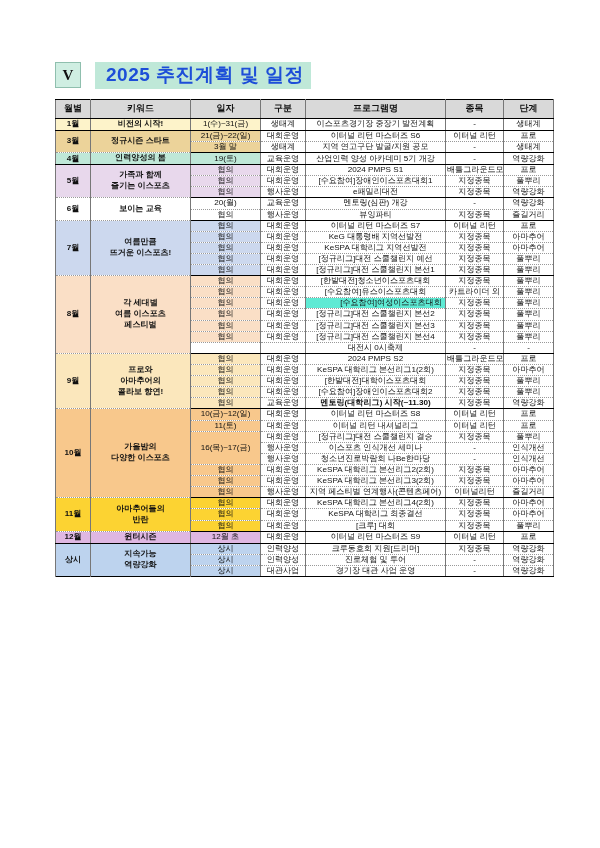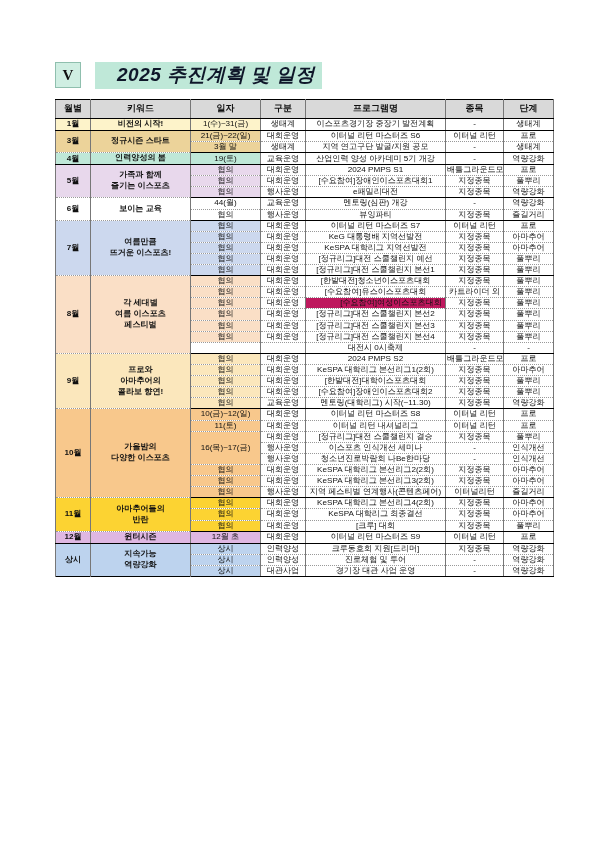--- a/index.html
+++ b/index.html
@@ -29,24 +29,23 @@
     display: flex; align-items: center; justify-content: center;
     font-family: "Liberation Serif", "DejaVu Serif", serif;
     font-size: 15px; font-weight: bold; color: #111;
     margin-right: 14px;
   }
   .title-text {
     background: #bfe8d8;
     font-size: 19px;
     font-weight: bold;
     letter-spacing: 0.5px;
-    color: #0f172a;
-    padding: 2px 7px 3px 22px;
+    color: #1d4ed8;
+    padding: 2px 7px 3px 11px;
     line-height: 1.15;
-    font-style: italic;
   }
   .title-note {
     font-size: 8.5px;
     color: #222;
     margin-left: 8px;
     white-space: nowrap;
     align-self: center;
     padding-top: 6px;
   }
   table.sched {
@@ -176,21 +175,21 @@
           <td style="background: rgb(255, 255, 255);">행사운영</td>
           <td style="background: rgb(255, 255, 255);">e패밀리대전</td>
           <td style="background: rgb(255, 255, 255);">지정종목</td>
           <td class="stage" style="background: rgb(255, 255, 255);">역량강화</td>
         </tr>
         <tr>
           <td class="month" rowspan="2" style="background: rgb(255, 255, 255);">6월</td>
           <td class="keyword" rowspan="2" style="background: rgb(255, 255, 255);">
             <div class="kw-wrap">보이는 교육</div>
           </td>
-          <td style="background: rgb(255, 255, 255);">44(월)</td>
+          <td style="background: rgb(255, 255, 255);">20(월)</td>
           <td style="background: rgb(255, 255, 255);">교육운영</td>
           <td style="background: rgb(255, 255, 255);">멘토링(심판) 개강</td>
           <td style="background: rgb(255, 255, 255);">-</td>
           <td class="stage" style="background: rgb(255, 255, 255);">역량강화</td>
         </tr>
         <tr class="grp-end">
           <td style="background: rgb(255, 255, 255);">협의</td>
           <td style="background: rgb(255, 255, 255);">행사운영</td>
           <td style="background: rgb(255, 255, 255);">뷰잉파티</td>
           <td style="background: rgb(255, 255, 255);">지정종목</td>
@@ -249,21 +248,21 @@
         <tr>
           <td style="background: rgb(250, 223, 198);">협의</td>
           <td style="background: rgb(255, 255, 255);">대회운영</td>
           <td style="background: rgb(255, 255, 255);">[수요참여]유스이스포츠대회</td>
           <td style="background: rgb(255, 255, 255);">카트라이더 외</td>
           <td class="stage" style="background: rgb(255, 255, 255);">풀뿌리</td>
         </tr>
         <tr>
           <td style="background: rgb(250, 223, 198);">협의</td>
           <td style="background: rgb(255, 255, 255);">대회운영</td>
-          <td style="background: #be185d; padding-left: 32px;">[수요참여]여성이스포츠대회</td>
+          <td style="background: #5eead4; padding-left: 32px;">[수요참여]여성이스포츠대회</td>
           <td style="background: rgb(255, 255, 255);">지정종목</td>
           <td class="stage" style="background: rgb(255, 255, 255);">풀뿌리</td>
         </tr>
         <tr>
           <td style="background: rgb(250, 223, 198);">협의</td>
           <td style="background: rgb(255, 255, 255);">대회운영</td>
           <td style="background: rgb(255, 255, 255);">[정규리그]대전 스쿨챌린지 본선2</td>
           <td style="background: rgb(255, 255, 255);">지정종목</td>
           <td class="stage" style="background: rgb(255, 255, 255);">풀뿌리</td>
         </tr>
@@ -316,21 +315,21 @@
         <tr>
           <td style="background: rgb(251, 231, 188);">협의</td>
           <td style="background: rgb(255, 255, 255);">대회운영</td>
           <td style="background: rgb(255, 255, 255);">[수요참여]장애인이스포츠대회2</td>
           <td style="background: rgb(255, 255, 255);">지정종목</td>
           <td class="stage" style="background: rgb(255, 255, 255);">풀뿌리</td>
         </tr>
         <tr class="grp-end">
           <td style="background: rgb(251, 231, 188);">협의</td>
           <td style="background: rgb(255, 255, 255);">교육운영</td>
-          <td style="background: rgb(255, 255, 255);">멘토링(대학리그) 시작(~11.30)</td>
+          <td style="background: rgb(255, 255, 255); font-weight: bold;">멘토링(대학리그) 시작(~11.30)</td>
           <td style="background: rgb(255, 255, 255);">지정종목</td>
           <td class="stage" style="background: rgb(255, 255, 255);">역량강화</td>
         </tr>
         <tr>
           <td class="month" rowspan="8" style="background: rgb(248, 200, 140);">10월</td>
           <td class="keyword" rowspan="8" style="background: rgb(248, 200, 140);">
             <div class="kw-wrap">가을밤의<br>다양한 이스포츠</div>
           </td>
           <td style="background: rgb(248, 200, 140);">10(금)~12(일)</td>
           <td style="background: rgb(255, 255, 255);">대회운영</td>

